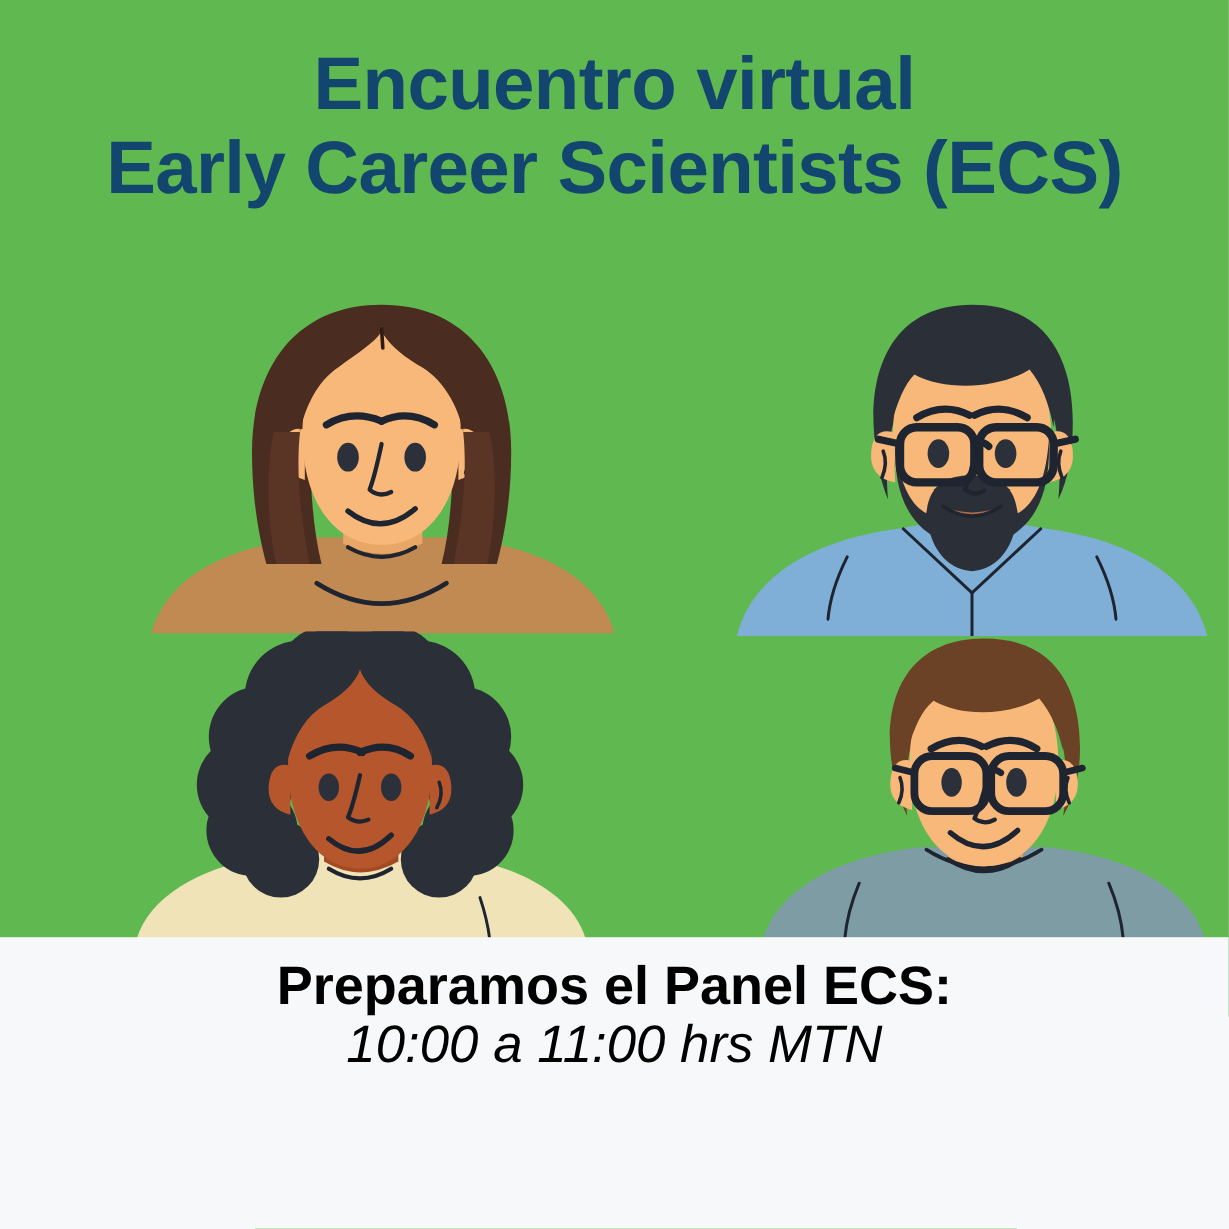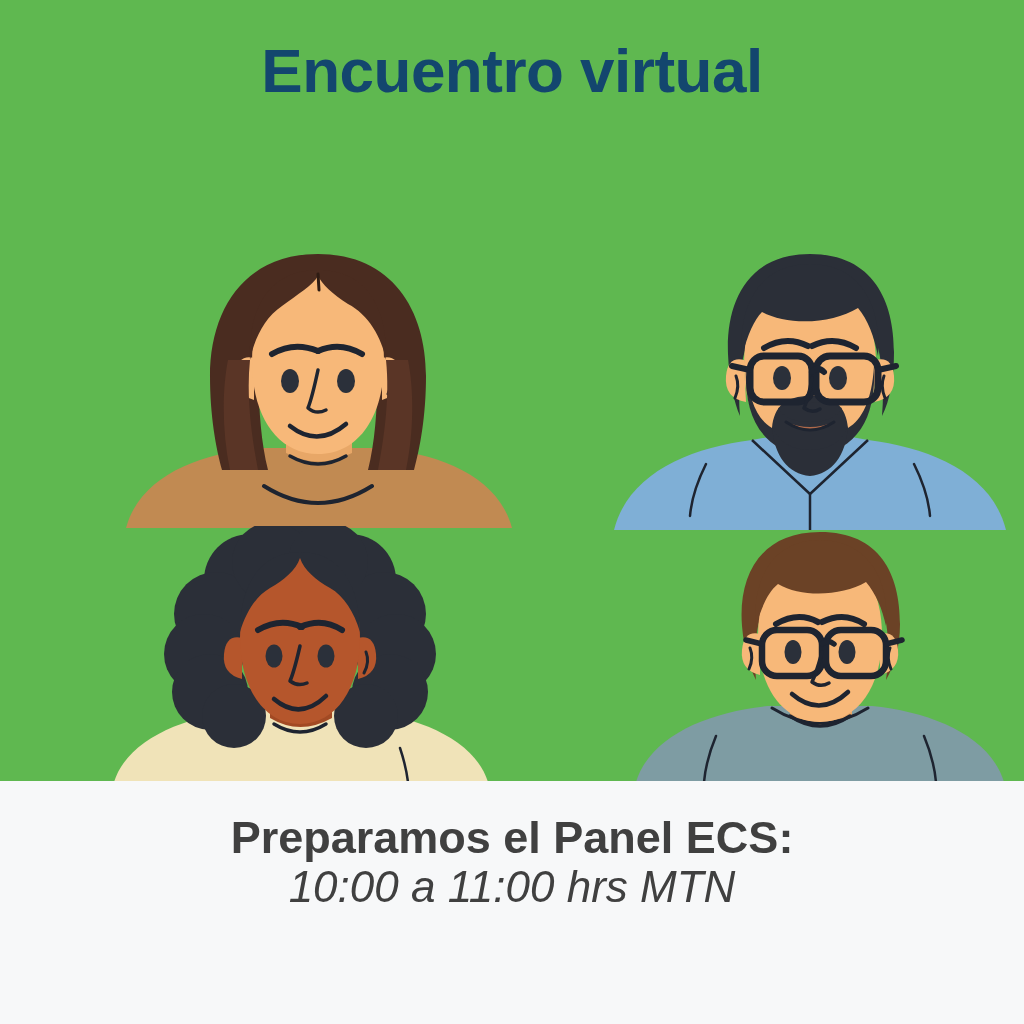--- a/index.html
+++ b/index.html
@@ -50,23 +50,22 @@
   .headline .l2 {
     display: block;
     font-size: 62px;
   }
   
   .bottom-text {
     position: absolute;
     left: 0; top: 798px;
     width: 1024px;
     text-align: center;
-    color: #404040;
+    color: #000000;
     line-height: 1.06;
-    margin-top: 16px;
   }
   .bottom-text .b1,
   .bottom-text .b2 {
     display: block;
     font-size: 45px;
     font-weight: bold;
   }
   .bottom-text .b3,
   .bottom-text .b4 {
     display: block;
@@ -90,20 +89,21 @@
 </style>
 </head>
 <body>
 
 <div id="poster">
 
   <div class="green-band"></div>
 
   <div class="headline">
     <span class="l1">Encuentro virtual</span>
+    <span class="l2">Early Career Scientists (ECS)</span>
   </div>
 
   <div class="avatar" id="avatar-1">
     <svg width="400" height="280" viewBox="0 0 400 280" xmlns="http://www.w3.org/2000/svg">
 
       <path d="M8 280 C 22 228, 80 206, 140 200 L 262 200 C 322 206, 380 228, 394 280 Z" fill="#c18a52"></path>
 
       <path d="M168 150 L168 205 Q200 222, 234 205 L234 150 Z" fill="#e8a767"></path>
 
       <path d="M200 6 C 126 6, 92 62, 92 128 C 92 168, 98 200, 104 222 L 150 222

